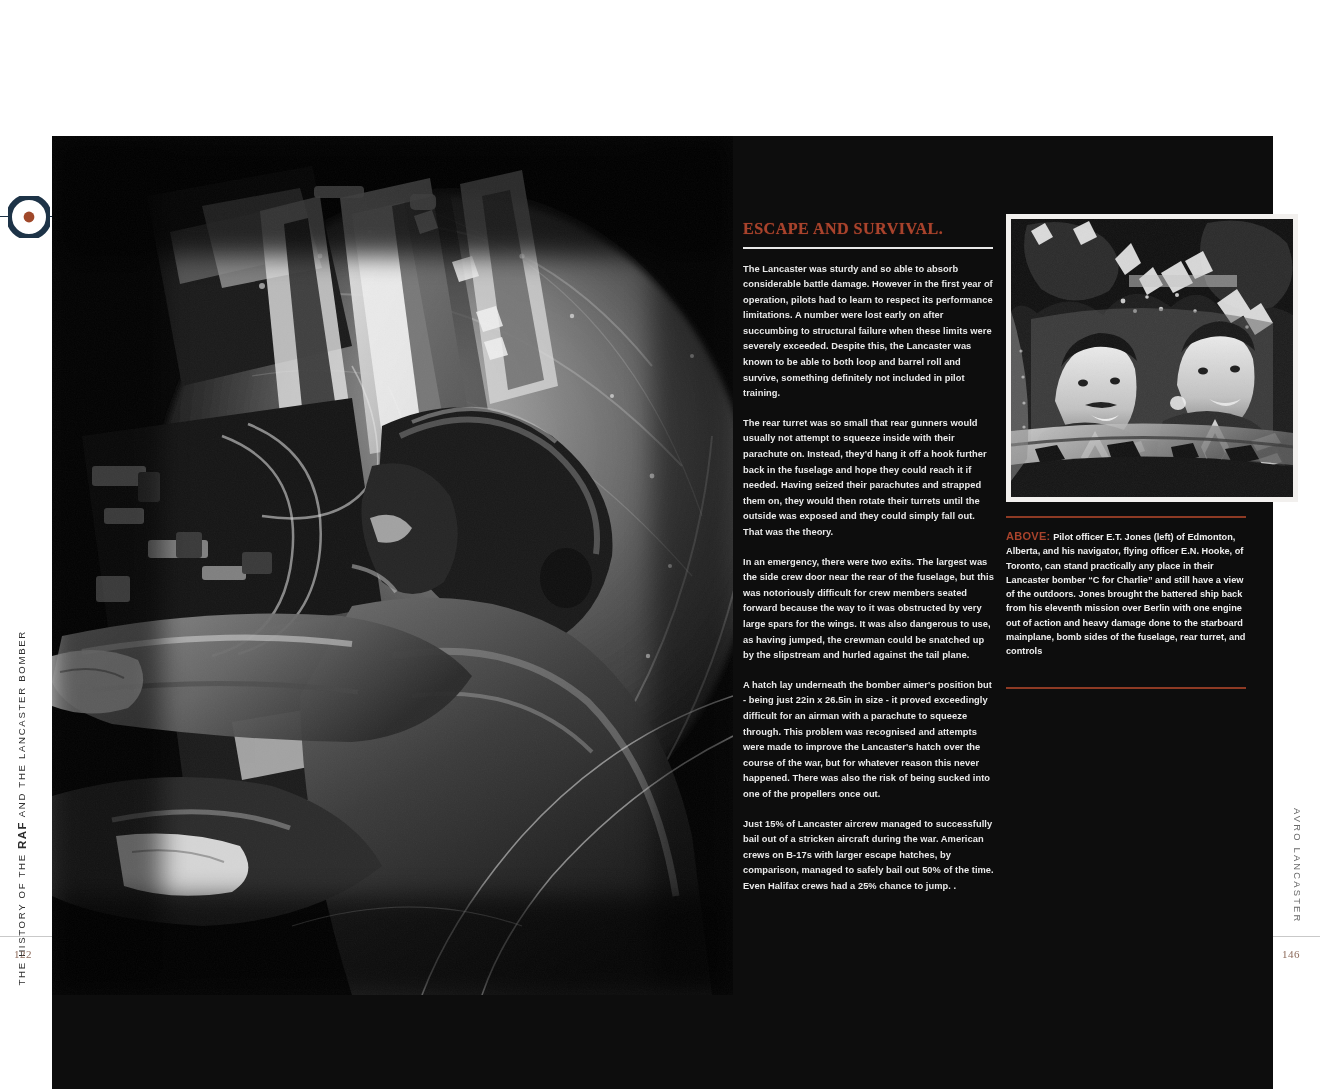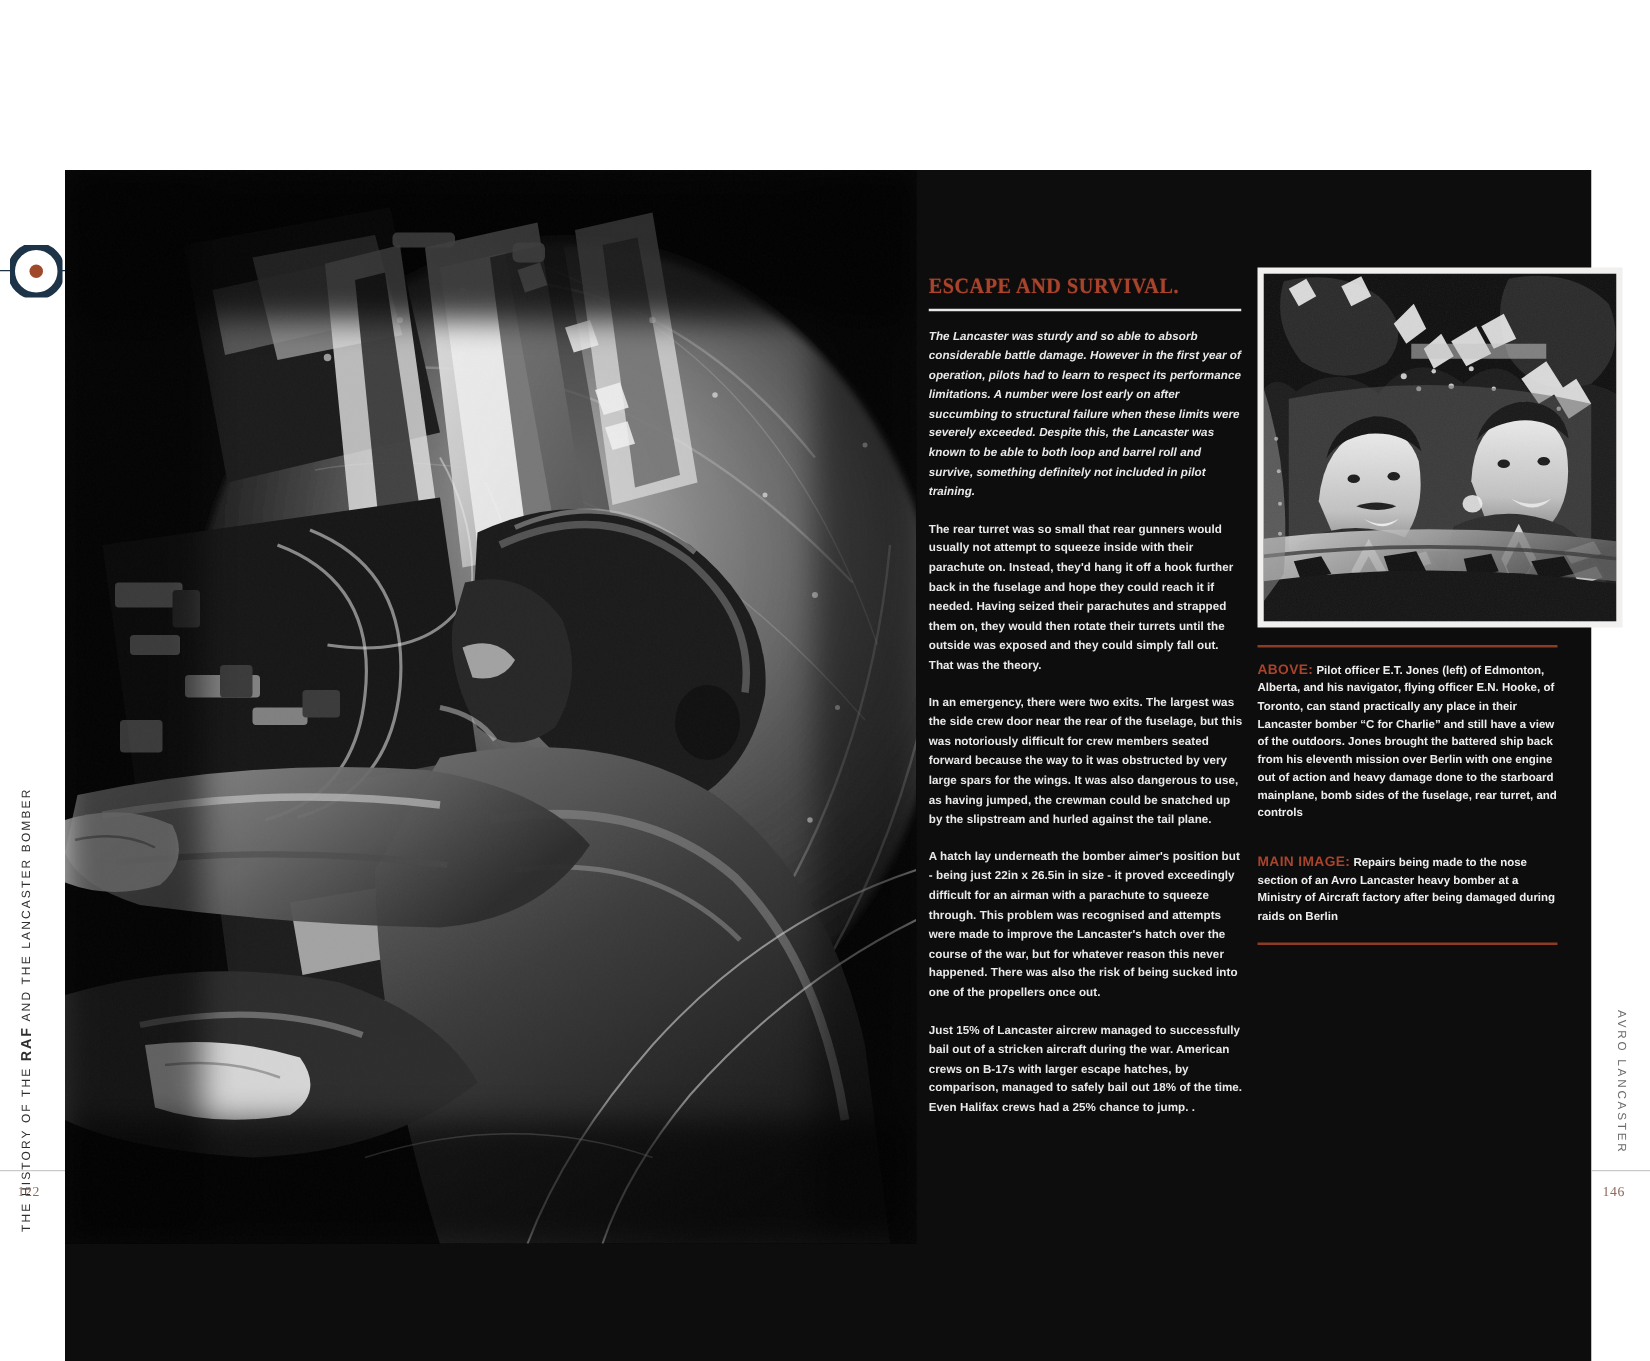--- a/index.html
+++ b/index.html
@@ -64,21 +64,21 @@
   }
   .article p {
     margin: 14px 0 0 0;
     font-size: 9.3px;
     line-height: 15.6px;
     color: #e9e9e9;
     font-weight: 700;
     letter-spacing: 0.05px;
     text-align: left;
   }
-  .article p:first-of-type { margin-top: 13px; font-style: italic; }
+  .article p:first-of-type { margin-top: 13px; }
 
   
   .inset-photo {
     position: absolute;
     left: 954px; top: 78px;
     width: 292px; height: 288px;
     background: #f2f0ee;
     padding: 5px;
     box-shadow: 0 0 0 0 rgba(0,0,0,0);
   }
@@ -397,21 +397,21 @@
       </svg>
     </div>
 
     <div class="article">
       <h2>ESCAPE AND SURVIVAL.</h2>
       <div class="rule-white"></div>
       <p>The Lancaster was sturdy and so able to absorb considerable battle damage. However in the first year of operation, pilots had to learn to respect its performance limitations. A number were lost early on after succumbing to structural failure when these limits were severely exceeded. Despite this, the Lancaster was known to be able to both loop and barrel roll and survive, something definitely not included in pilot training.</p>
       <p>The rear turret was so small that rear gunners would usually not attempt to squeeze inside with their parachute on. Instead, they'd hang it off a hook further back in the fuselage and hope they could reach it if needed. Having seized their parachutes and strapped them on, they would then rotate their turrets until the outside was exposed and they could simply fall out. That was the theory.</p>
       <p>In an emergency, there were two exits. The largest was the side crew door near the rear of the fuselage, but this was notoriously difficult for crew members seated forward because the way to it was obstructed by very large spars for the wings. It was also dangerous to use, as having jumped, the crewman could be snatched up by the slipstream and hurled against the tail plane.</p>
       <p>A hatch lay underneath the bomber aimer's position but - being just 22in x 26.5in in size - it proved exceedingly difficult for an airman with a parachute to squeeze through. This problem was recognised and attempts were made to improve the Lancaster's hatch over the course of the war, but for whatever reason this never happened. There was also the risk of being sucked into one of the propellers once out.</p>
-      <p>Just 15% of Lancaster aircrew managed to successfully bail out of a stricken aircraft during the war. American crews on B-17s with larger escape hatches, by comparison, managed to safely bail out 18% of the time. Even Halifax crews had a 25% chance to jump.  .</p>
+      <p>Just 15% of Lancaster aircrew managed to successfully bail out of a stricken aircraft during the war. American crews on B-17s with larger escape hatches, by comparison, managed to safely bail out 50% of the time. Even Halifax crews had a 25% chance to jump.  .</p>
     </div>
 
     <div class="inset-photo">
       <div class="frame-inner">
         <svg viewBox="0 0 282 278" preserveAspectRatio="xMidYMid slice" aria-hidden="true">
           <defs>
             <linearGradient id="skinG" x1="0" y1="0" x2="0" y2="1">
               <stop offset="0%" stop-color="#ededed"></stop>
               <stop offset="70%" stop-color="#c2c2c2"></stop>
               <stop offset="100%" stop-color="#8d8d8d"></stop>
@@ -527,25 +527,20 @@
     </div>
 
     <div class="captions">
       <div class="rule-rust"></div>
       <div class="caption-block">
         <p>
           <span class="kicker">ABOVE:</span><span> Pilot officer E.T. Jones (left) of Edmonton, Alberta, and his navigator, flying officer E.N. Hooke, of Toronto, can stand practically any place in their Lancaster bomber “C for Charlie” and still have a view of the outdoors. Jones brought the battered ship back from his eleventh mission over Berlin with one engine out of action and heavy damage done to the starboard mainplane, bomb sides of the fuselage, rear turret, and controls</span>
         </p>
       </div>
       <div class="caption-gap"></div>
-      <div class="caption-block">
-        <p>
-          <span class="kicker">MAIN IMAGE:</span><span> Repairs being made to the nose section of an Avro Lancaster heavy bomber at a Ministry of Aircraft factory after being damaged during raids on Berlin</span>
-        </p>
-      </div>
       <div class="rule-rust bottom"></div>
     </div>
 
   </div>
 
   <div class="vrun left"><span>THE HISTORY OF THE </span><b>RAF</b><span> AND THE LANCASTER BOMBER</span></div>
 
   <div class="vrun right">AVRO LANCASTER</div>
 
   <div class="folio-rule left"></div>

